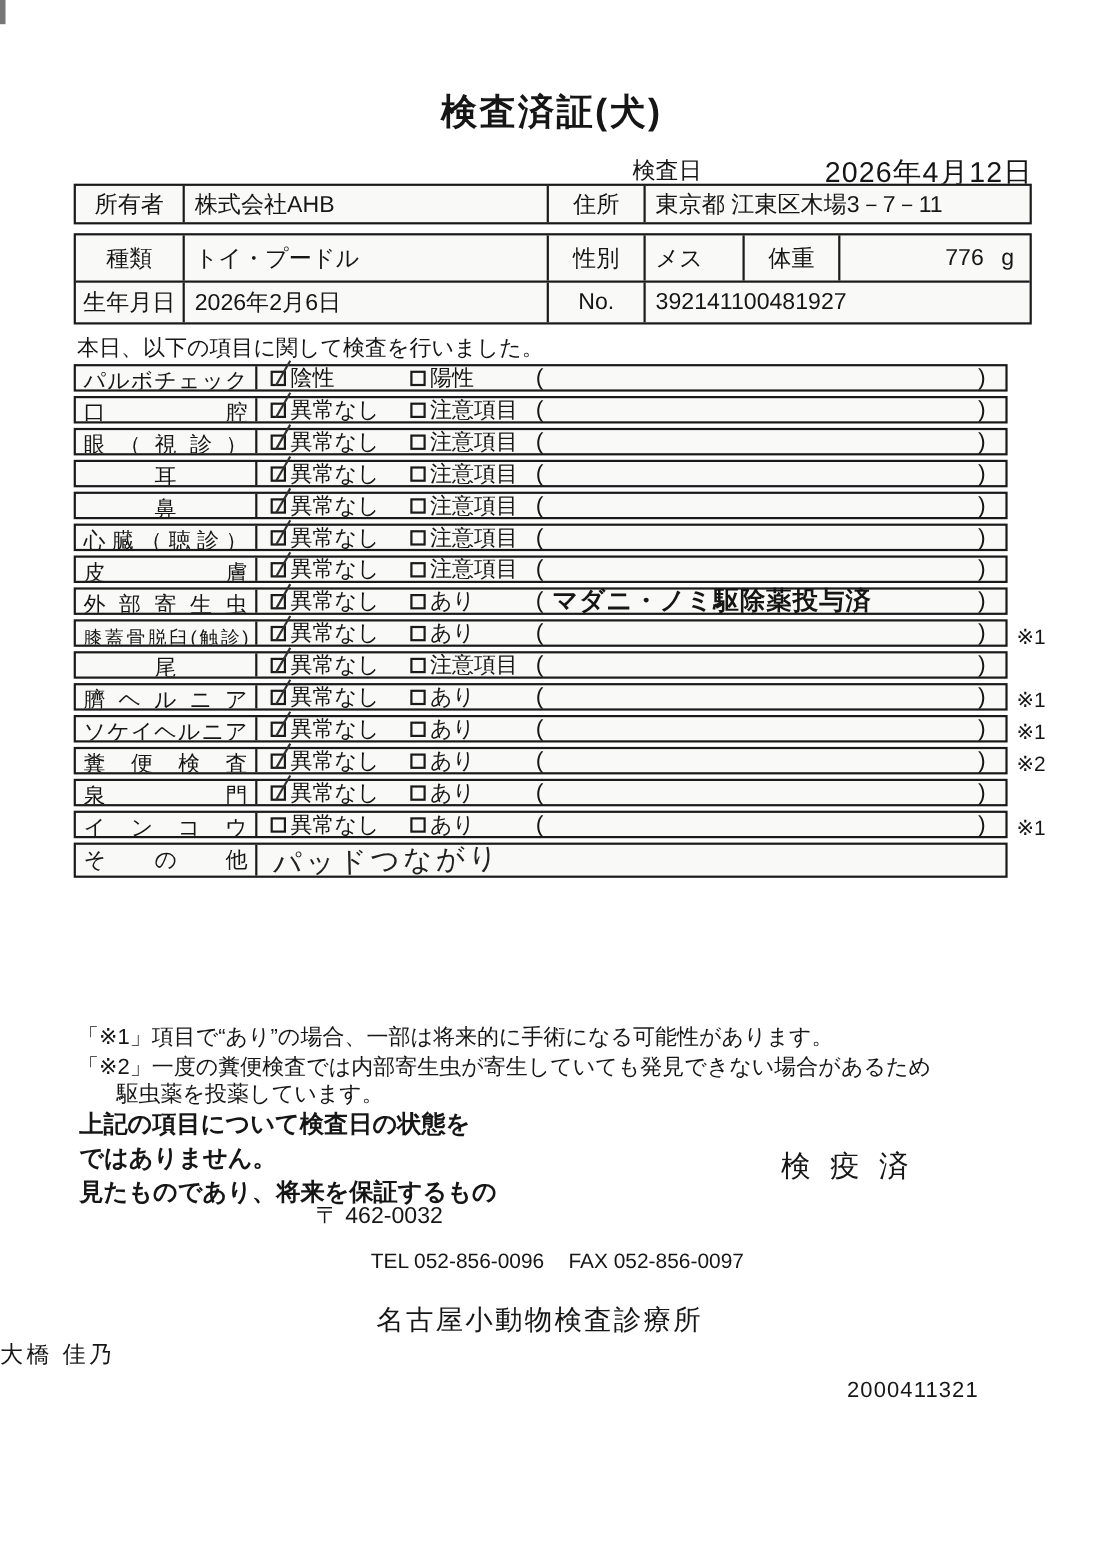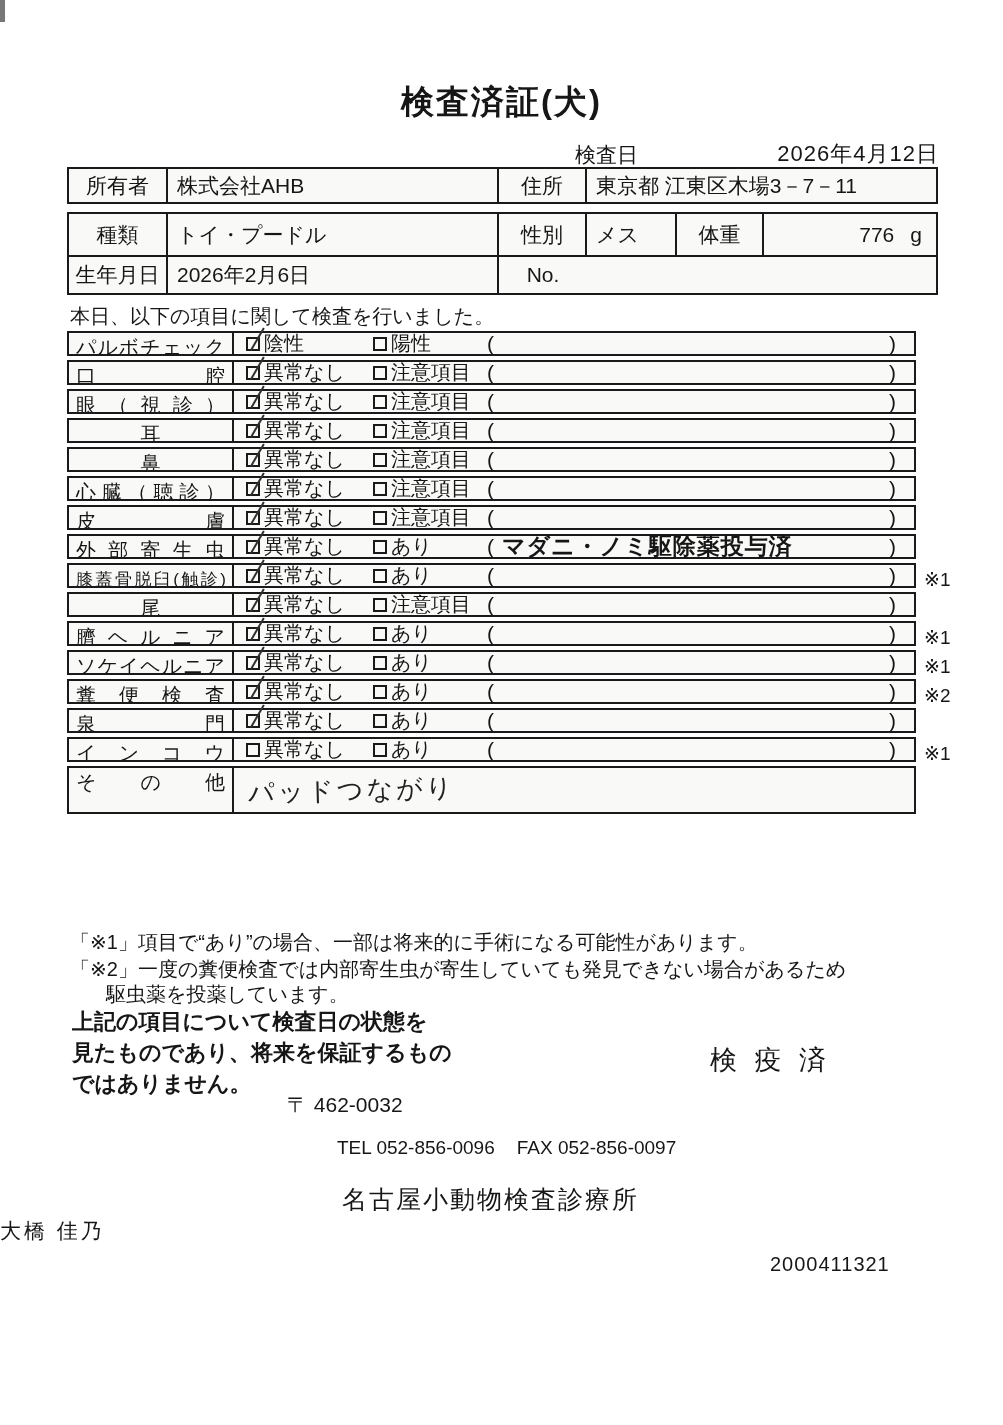--- a/index.html
+++ b/index.html
@@ -4,41 +4,41 @@
 <style>
   *{box-sizing:border-box;margin:0;padding:0}
   body{margin:0;background:#e9e9e7}
   .page{position:relative;width:1003px;height:1425px;background:#ffffff;
         font-family:"Liberation Sans","DejaVu Sans",sans-serif;color:#161616;overflow:hidden}
   .corner-mark{position:absolute;left:0;top:0;width:5px;height:22px;background:#4a4a4a;opacity:.75}
 
   .title{position:absolute;top:80px;left:0;width:100%;text-align:center;
          font-size:33px;font-weight:600;letter-spacing:2px}
   .insp-label{position:absolute;left:575px;top:141px;font-size:21px;font-weight:500}
-  .insp-date{position:absolute;right:64px;top:139px;font-size:22px;letter-spacing:1px}
+  .insp-date{position:absolute;right:64px;top:139px;font-size:26px;letter-spacing:1px}
 
   .tbl{position:absolute;border:2px solid #1a1a1a;background:#f9f9f7}
   .owner-tbl{left:67px;top:167px;width:871px;height:37px;display:grid;
              grid-template-columns:99px 331px 88px 1fr}
   .pet-tbl{left:67px;top:212px;width:871px;height:83px;display:flex;flex-direction:column}
   .pet-r1{flex:0 0 43px;display:grid;grid-template-columns:99px 331px 88px 90px 87px 1fr;
           border-bottom:2px solid #1a1a1a}
   .pet-r2{flex:1;display:grid;grid-template-columns:99px 331px 88px 1fr}
   .hcell{display:flex;align-items:center;padding:0 9px;font-size:21px;
          border-right:2px solid #1a1a1a;overflow:hidden;white-space:nowrap}
   .owner-tbl .hcell:last-child,.pet-r1 .hcell:last-child,.pet-r2 .hcell:last-child{border-right:none}
   .hcell.lab{justify-content:center;padding:0 4px;font-weight:500}
   .hcell.wv{justify-content:flex-end;gap:16px;padding-right:14px}
 
   .intro{position:absolute;left:70px;top:303px;font-size:20px;font-weight:500}
 
   .mtable{position:absolute;left:67px;top:331px;width:849px}
   .t-row{position:relative;height:25px;margin-bottom:4px;border:2px solid #1a1a1a;
          display:flex;background:#f9f9f7}
-  .t-row.tall{height:48px}
+  .t-row.tall{height:32px}
   .cell.label{flex:0 0 165px;border-right:2px solid #1a1a1a;font-size:20px;
               line-height:28px;padding:0 7px;text-align:justify;text-align-last:justify;
               overflow:hidden;white-space:nowrap}
   .cell.label.c{text-align:center;text-align-last:center}
   .cell.label.tight{font-size:17px;letter-spacing:-1px;line-height:29px}
   .cell.content{flex:1;display:flex;align-items:center;padding:0 18px 0 12px;font-size:20px}
   .opt{display:flex;align-items:center;gap:4px;flex:none}
   .opt1{width:127px}
   .opt2{width:114px}
   .checkbox{width:14px;height:14px;border:2px solid #1a1a1a;position:relative;flex:none;margin-top:1px}
@@ -93,20 +93,21 @@
       <div class="hcell lab">体重</div>
       <div class="hcell wv">
         <span>776</span>
         <span>g</span>
       </div>
     </div>
     <div class="pet-r2">
       <div class="hcell lab">生年月日</div>
       <div class="hcell">2026年2月6日</div>
       <div class="hcell lab">No.</div>
+      <div class="hcell">392141100481927</div>
     </div>
   </div>
 
   <div class="intro">本日、以下の項目に関して検査を行いました。</div>
 
   <div class="mtable">
 
     <div class="t-row">
       <div class="cell label">パルボチェック</div>
       <div class="cell content">
@@ -405,22 +406,22 @@
     </div>
 
   </div>
 
   <div class="fn fn1">「※1」項目で“あり”の場合、一部は将来的に手術になる可能性があります。</div>
   <div class="fn fn2">「※2」一度の糞便検査では内部寄生虫が寄生していても発見できない場合があるため</div>
   <div class="fn fn3">駆虫薬を投薬しています。</div>
 
   <div class="disclaimer">
     <div>上記の項目について検査日の状態を</div>
+    <div>ではありません。</div>
     <div>見たものであり、将来を保証するもの</div>
-    <div>ではありません。</div>
   </div>
 
   <div class="stamp">検 疫 済</div>
 
   <div class="postal-line">
     <span>〒 462-0032</span>
   </div>
 
   <div class="tel-line">
     <span>TEL 052-856-0096</span>

